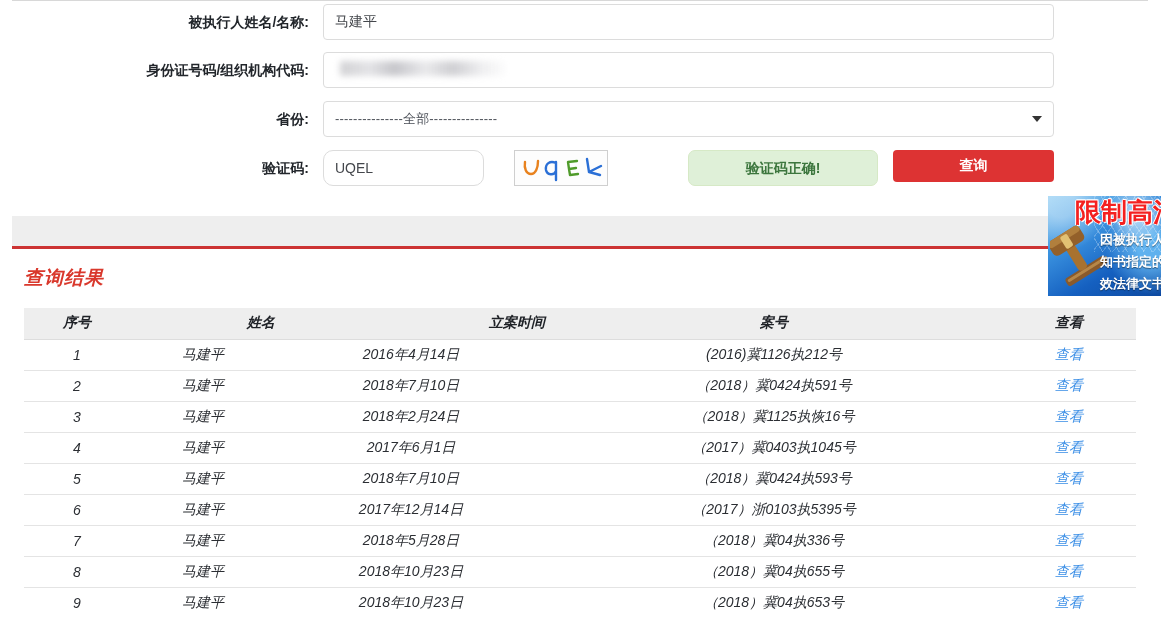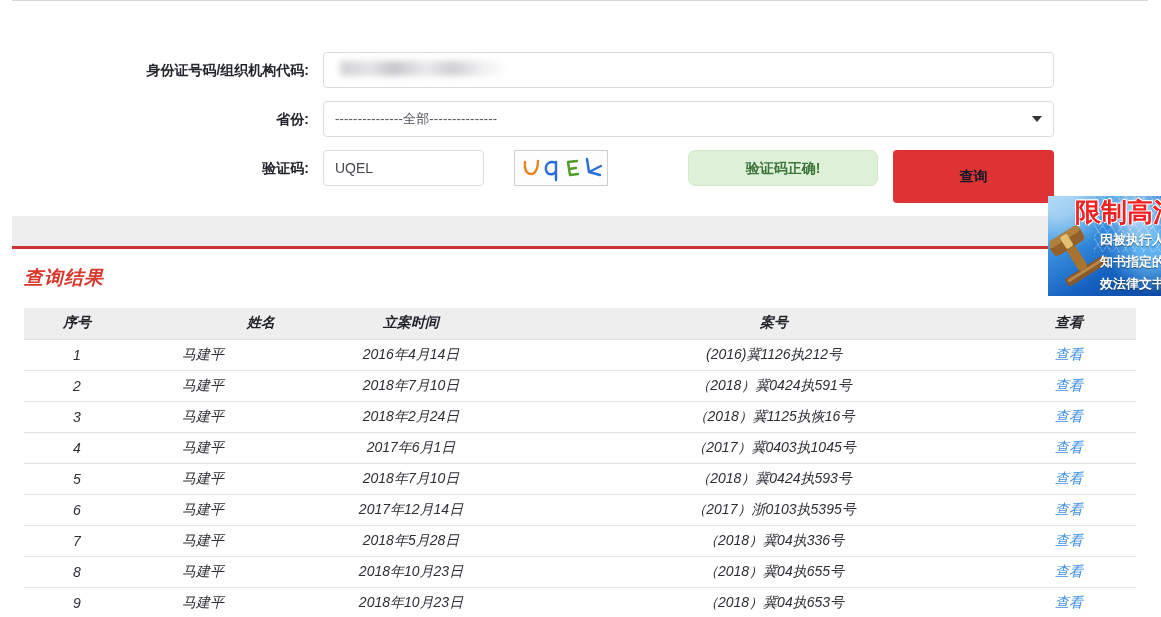--- a/index.html
+++ b/index.html
@@ -66,21 +66,21 @@
     border-radius: 4px;
     background: #ffffff;
     font-size: 14px;
     color: #44474c;
     padding: 0 11px;
     line-height: 34px;
     font-family: "Liberation Sans", "DejaVu Sans", sans-serif;
     outline: none;
   }
   .text-input.wide { left: 311px; width: 731px; }
-  .text-input.captcha { left: 311px; width: 161px; }
+  .text-input.captcha { left: 311px; width: 161px; border-radius: 10px; }
 
   
   .redacted {
     position: absolute;
     left: 328px; top: 60px;
     width: 165px; height: 15px;
     background: linear-gradient(90deg,
         rgba(190,190,194,.70) 0%,
         rgba(205,205,210,.55) 18%,
         rgba(182,182,188,.78) 33%,
@@ -142,25 +142,25 @@
     color: #3c763d;
     font-size: 14px;
     font-weight: bold;
     text-align: center;
     line-height: 34px;
   }
   
   .btn-search {
     position: absolute;
     left: 881px; top: 0;
-    width: 161px; height: 53px;
+    width: 161px; height: 32px;
     background: #dd3333;
     border: none;
     border-radius: 4px;
-    color: #0f172a;
+    color: #ffffff;
     font-size: 14px;
     font-weight: bold;
     cursor: pointer;
     font-family: "Liberation Sans", "DejaVu Sans", sans-serif;
   }
 
   
   .results-panel {
     position: absolute;
     left: 12px; top: 246px;
@@ -198,21 +198,21 @@
   .result-table td {
     height: 31px;
     text-align: center;
     border-top: 1px solid #e4e4e4;
     color: #2b2e33;
     font-size: 14px;
   }
   .result-table tr:first-child td { border-top: 1px solid #dddddd; }
   .col-idx   { width: 106px; }
   .col-name  { width: 146px; text-align: right; }
-  .col-date  { width: 270px; }
+  .col-date  { width: 270px; text-align: right; }
   .col-case  { width: 456px; margin-top: 28px; }
   .col-view  { width: 134px; }
   .view-link {
     color: #3a8ee6;
     text-decoration: none;
     cursor: pointer;
     font-size: 14px;
   }
 
   
@@ -271,20 +271,24 @@
 </style>
 </head>
 <body>
 
 <div id="root">
 
   <div class="page-gutter"></div>
 
   <div class="form-panel">
 
+    <div class="form-row r1">
+      <div class="form-label">被执行人姓名/名称:</div>
+      <input class="text-input wide" type="text" value="马建平" style="">
+    </div>
 
     <div class="form-row r2">
       <div class="form-label">身份证号码/组织机构代码:</div>
       <input class="text-input wide" type="text" value="" style="">
     </div>
     <div class="redacted"></div>
 
     <div class="form-row r3">
       <div class="form-label">省份:</div>
       <div class="select-box">

